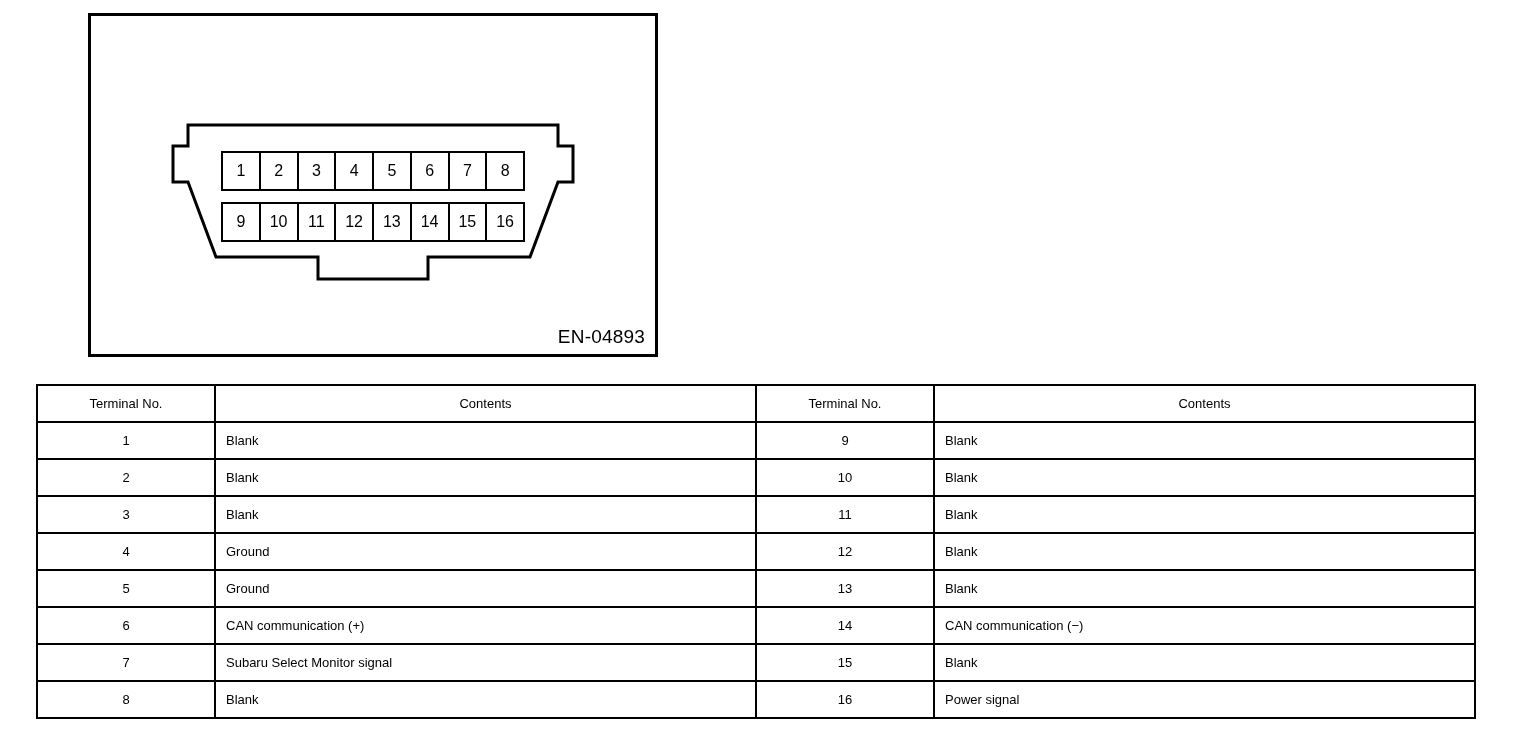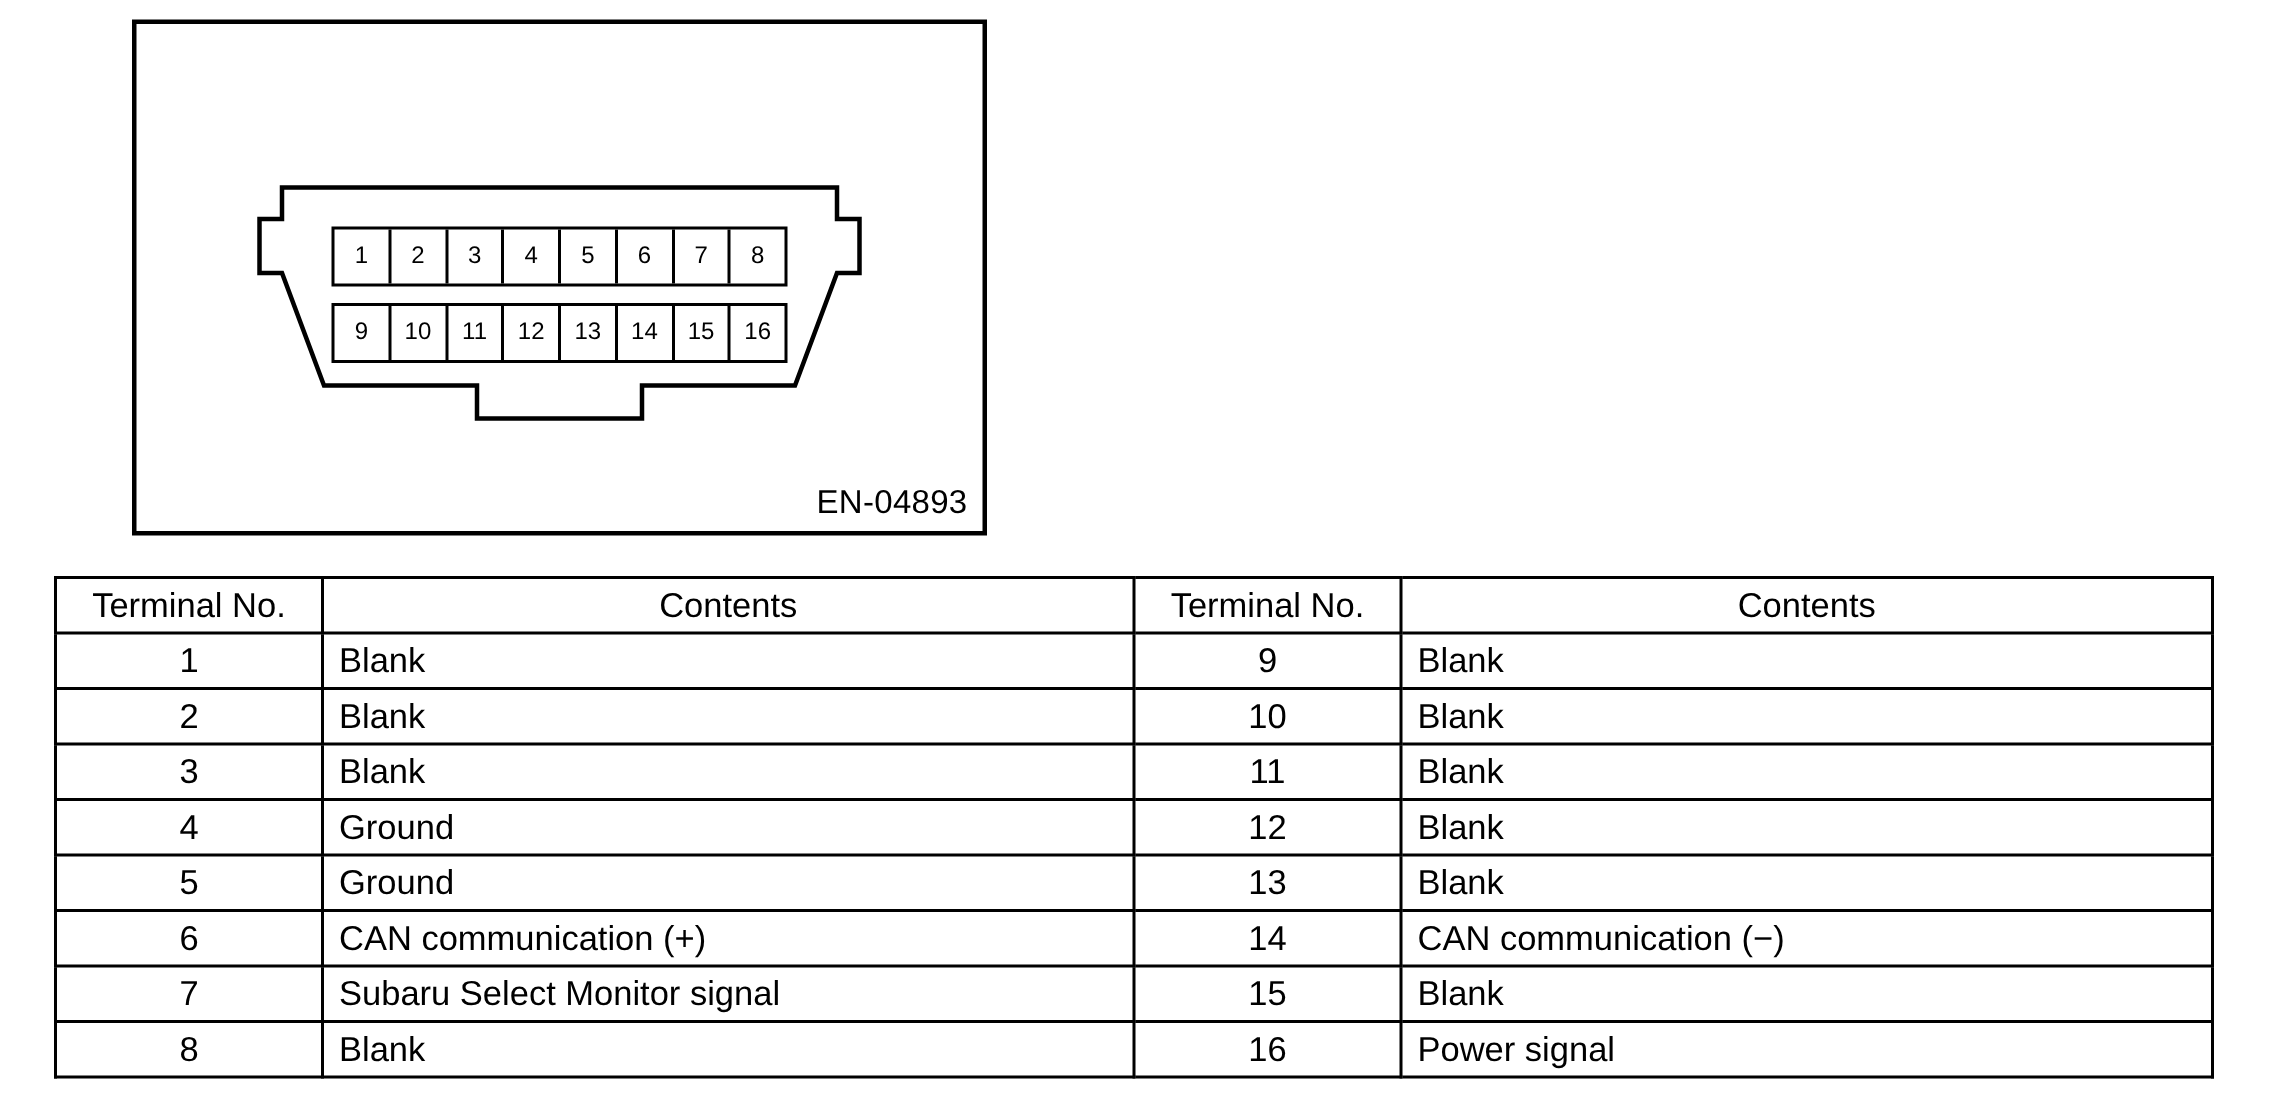--- a/index.html
+++ b/index.html
@@ -31,21 +31,21 @@
   #connector-svg {
     position: absolute;
     left: 0;
     top: 0;
   }
 
   #figure-code {
     position: absolute;
     right: 10px;
     bottom: 6px;
-    font-size: 22px;
+    font-size: 19px;
     letter-spacing: 0.2px;
     white-space: nowrap;
   }
 
   
   .pin-row {
     position: absolute;
     display: flex;
     border: 2px solid #000;
     box-sizing: border-box;
@@ -83,21 +83,21 @@
     width: 1438px;
     border-collapse: collapse;
     table-layout: fixed;
   }
   #terminal-table td,
   #terminal-table th {
     border: 2px solid #000;
     height: 37px;
     padding: 0;
     font-weight: normal;
-    font-size: 23px;
+    font-size: 13px;
     box-sizing: border-box;
   }
   .col-term   { width: 178px; text-align: center; }
   .col-cont-l { width: 541px; text-align: left; padding-left: 10px !important; }
   .col-term-r { width: 178px; text-align: center; }
   .col-cont-r { width: 541px; text-align: left; padding-left: 10px !important; }
   .hdr { text-align: center !important; padding-left: 0 !important; }
 </style>
 </head>
 <body>

